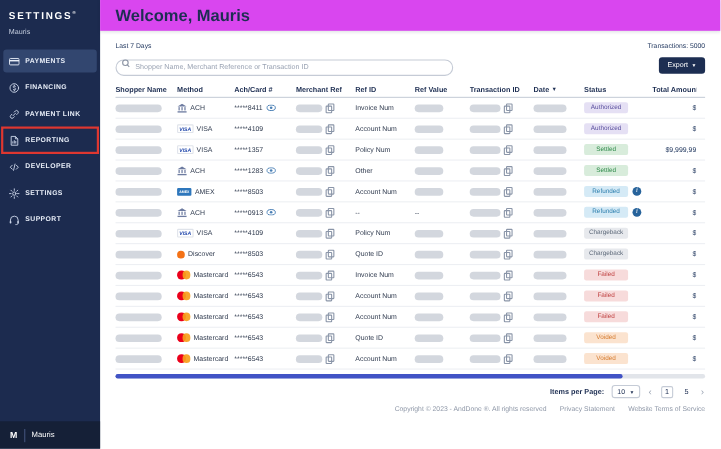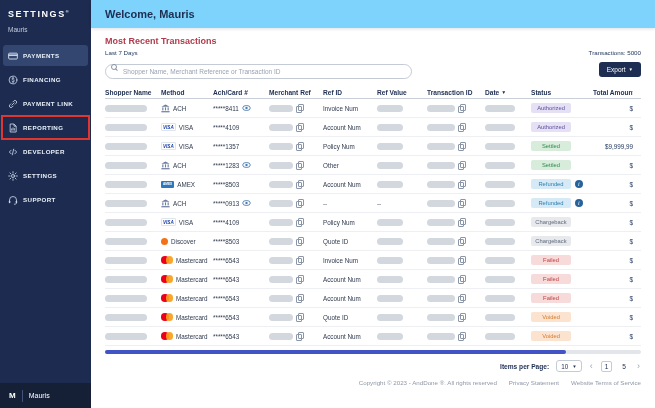--- a/index.html
+++ b/index.html
@@ -18,22 +18,22 @@
   .nicon { display:flex; width:10px; flex-shrink:0; }
   .nlabel { font-size:6.2px; font-weight:bold; letter-spacing:.4px; color:#e8eef8; white-space:nowrap; }
   .annotation-box { position:absolute; left:-2px; top:-2px; right:-2px; bottom:-2px; border:2px solid #de3730; pointer-events:none; }
   .side-user { margin-top:auto; height:25px; background:#152037; display:flex; align-items:center; gap:6px; padding:0 9px; cursor:pointer; }
   .uinit { font-size:8px; font-weight:bold; color:#fff; }
   .udiv { width:1px; height:12px; background:#41527a; }
   .uname { font-size:7px; color:#fff; }
 
   
   .main { flex:1; display:flex; flex-direction:column; min-width:0; }
-  .topbar { height:28px; display:flex; align-items:center; padding:0 14px; background:#7dd3fc;
-            box-shadow:0 1px 3px rgba(21,32,55,.14); font-size:11px; font-weight:bold; color:#1d2e52; position:relative; z-index:2; }
+  .topbar { height:28px; display:flex; align-items:center; padding:0 14px; background:#d946ef;
+            box-shadow:0 1px 3px rgba(21,32,55,.14); font-size:15px; font-weight:bold; color:#1d2e52; position:relative; z-index:2; }
   .content { flex:1; padding:8px 14px 0; }
   .page-title { font-size:9px; font-weight:bold; color:#b03c4d; }
   .meta-row { display:flex; justify-content:space-between; margin-top:3px; font-size:6.2px; color:#22385f; }
   .search-row { display:flex; justify-content:space-between; align-items:center; margin-top:4px; }
   .searchbox { position:relative; width:307px; }
   .searchbox input { width:100%; height:15px; border:1px solid #c5cbd6; border-radius:8px; padding:0 6px 0 17px;
                      font-size:6.5px; color:#333; font-family:inherit; outline:none; }
   .searchbox input::placeholder { color:#9aa3b3; }
   .search-icon { position:absolute; left:6px; top:4px; width:7px; height:7px; }
   .search-icon::before { content:""; position:absolute; left:0; top:0; width:4px; height:4px; border:1px solid #8a93a3; border-radius:50%; }
@@ -188,21 +188,20 @@
       <span class="uname">Mauris</span>
     </div>
   </aside>
 
   <main class="main">
     <div class="topbar">
       <span>Welcome, Mauris</span>
     </div>
 
     <div class="content">
-      <div class="page-title">Most Recent Transactions</div>
 
       <div class="meta-row">
         <span>Last 7 Days</span>
         <span>Transactions: 5000</span>
       </div>
 
       <div class="search-row">
         <div class="searchbox">
           <span class="search-icon"></span>
           <input type="text" placeholder="Shopper Name, Merchant Reference or Transaction ID" style="">

